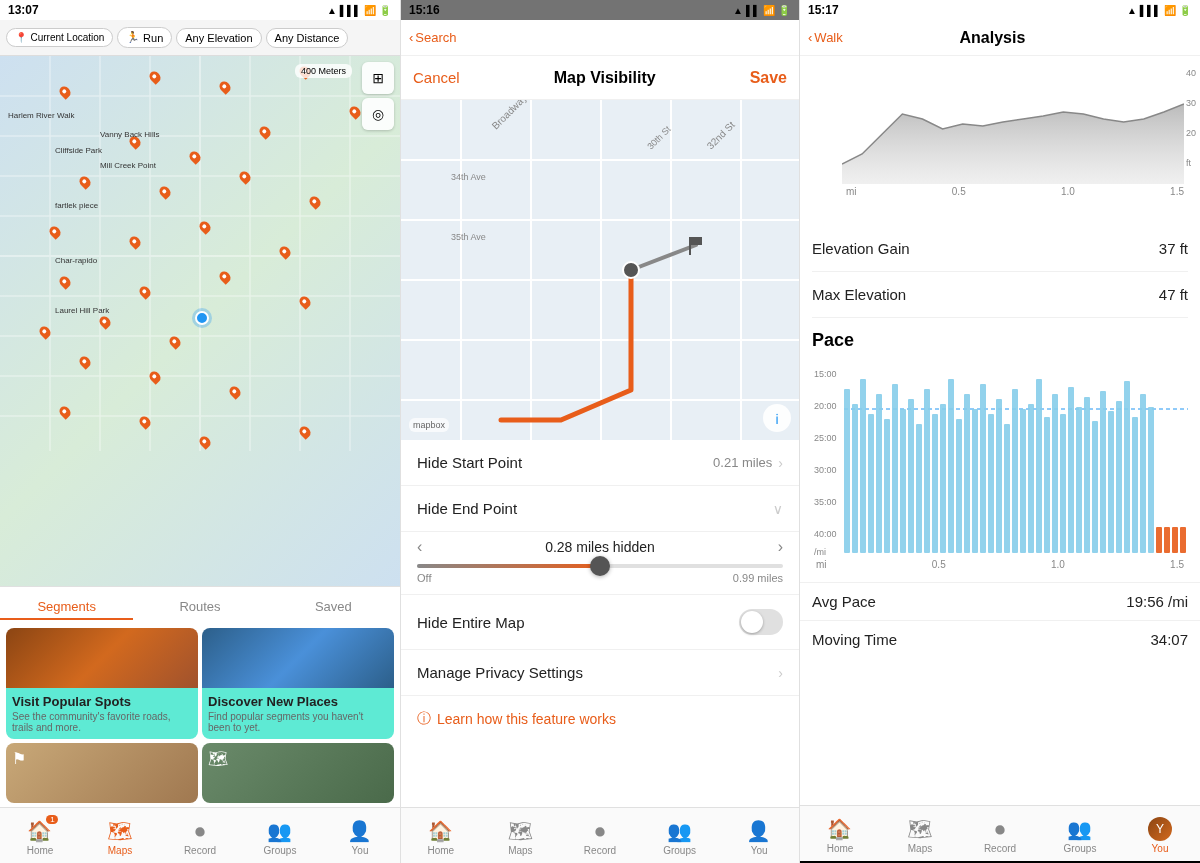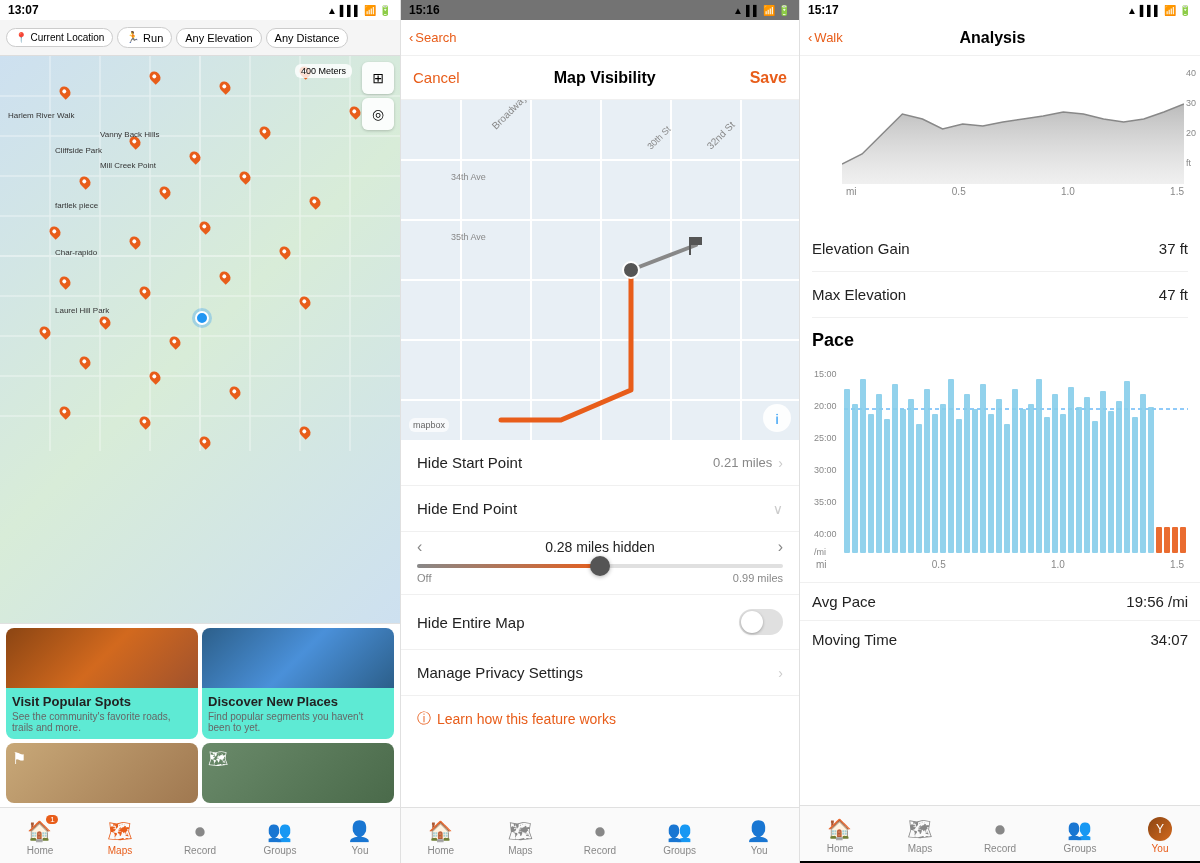--- a/index.html
+++ b/index.html
@@ -184,33 +184,38 @@
       <div class="map-pin" style="top:370px;left:300px;"></div>
       <div class="map-pin" style="top:380px;left:200px;"></div>
 
       <div class="user-dot" style="top:255px;left:195px;"></div>
 
       <div class="map-label" style="top:55px;left:8px;">Harlem River Walk</div>
       <div class="map-label" style="top:30px;left:100px;margin-top:44px;">Vanny Back Hills</div>
       <div class="map-label" style="top:90px;left:55px;">Cliffside Park</div>
       <div class="map-label" style="top:105px;left:100px;">Mill Creek Point</div>
       <div class="map-label" style="top:145px;left:55px;">fartlek piece</div>
-      <div class="map-label" style="top:192px;left:55px;">Char-rapido</div>
+      <div class="map-label" style="top:200px;left:55px;">Char-rapido</div>
       <div class="map-label" style="top:250px;left:55px;">Laurel Hill Park</div>
 
       <div style="position:absolute;top:8px;right:48px;background:rgba(255,255,255,0.8);padding:2px 6px;font-size:9px;border-radius:6px;">400 Meters</div>
     </div>
 
     <div class="map-toolbar">
       <div class="map-btn">⊞</div>
       <div class="map-btn">◎</div>
     </div>
   </div>
 
   <div class="bottom-tabs-area">
+    <div class="segment-tabs">
+      <div class="seg-tab active">Segments</div>
+      <div class="seg-tab">Routes</div>
+      <div class="seg-tab">Saved</div>
+    </div>
 
     <div class="cards-row">
       <div class="card">
         <div class="card-img-placeholder" style="background:linear-gradient(135deg,#8B4513,#D2691E,#A0522D);"></div>
         <div class="card-text">
           <div class="card-title">Visit Popular Spots</div>
           <div class="card-desc">See the community's favorite roads, trails and more.</div>
         </div>
       </div>
       <div class="card">

